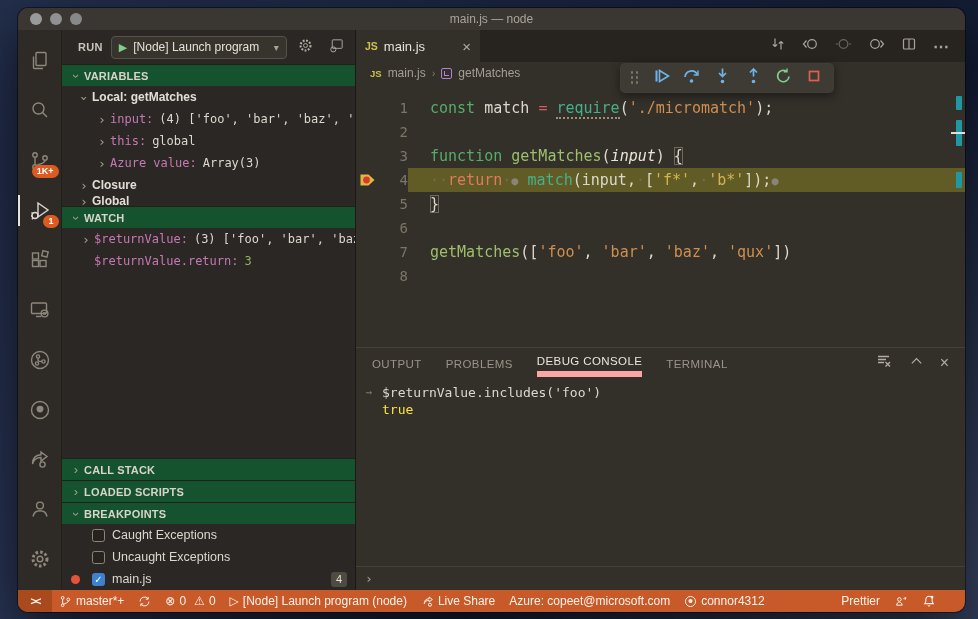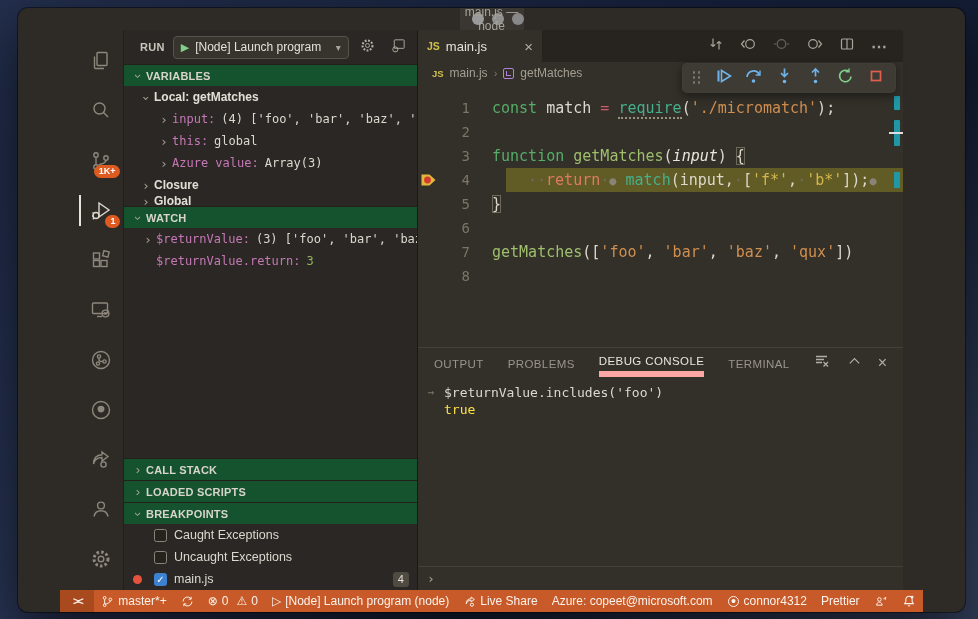--- a/index.html
+++ b/index.html
@@ -8,21 +8,21 @@
     background:
       radial-gradient(circle at 98% 92%, rgba(130,150,200,.35), transparent 45%),
       radial-gradient(circle at 0% 100%, rgba(90,105,150,.25), transparent 40%),
       linear-gradient(135deg,#232f4d 0%,#16203a 45%,#0d1528 100%);
     position:relative;
   }
   .window {
     position:absolute; left:18px; top:8px; width:947px; height:604px;
     border-radius:10px; overflow:hidden; background:#2e2a26;
     box-shadow:0 22px 60px rgba(0,0,0,.6), 0 0 0 1px rgba(0,0,0,.45);
-    display:flex; flex-direction:column;align-items:center;
+    display:flex; flex-direction:column;
   }
   
   .titlebar { height:22px; background:#3a3631; display:flex; align-items:center; position:relative; flex:none; }
   .lights { display:flex; gap:8px; margin-left:12px; }
   .light { width:12px; height:12px; border-radius:50%; background:#9a9a9a; }
   .light.l2 { background:#919191; } .light.l3 { background:#888; }
   .win-title { position:absolute; left:0; right:0; text-align:center; font-size:12px; color:#a9a49b; }
   
   .main { flex:1; display:flex; min-height:0; }
   
@@ -70,21 +70,21 @@
   .breadcrumb { height:22px; flex:none; display:flex; align-items:center; gap:6px; padding-left:14px; font-size:12px; color:#a49e93; background:#33302a; }
   .bc-sep { color:#7d786e; font-size:11px; }
   .bc-sym { width:11px; height:11px; border:1.4px solid #b180d7; border-radius:2px; transform:rotate(0deg); position:relative; flex:none; }
   .bc-sym::after{ content:""; position:absolute; left:2px; top:2px; right:2px; bottom:2px; border-left:1.4px solid #b180d7; border-bottom:1.4px solid #b180d7; }
   
   .code-area { flex:1; position:relative; padding-top:12px; min-height:0; overflow:hidden; }
   .code-line { display:flex; height:24px; line-height:24px; font-family:"DejaVu Sans Mono",monospace; font-size:15px; }
   .glyph { width:22px; flex:none; display:flex; align-items:center; justify-content:center; }
   .lnum { width:30px; flex:none; text-align:right; color:#7c7668; font-size:14px; }
   .lcontent { flex:1; padding-left:22px; white-space:pre; margin-right:0; }
-  .code-line.current .lcontent { background:#615c26;margin-left:36px; }
+  .code-line.current .lcontent { background:#615c26; }
   .kw{color:#55ad69} .fg{color:#dcd8cd} .op{color:#d4596b} .req{color:#45b08c}
   .ul{border-bottom:2px dotted #97917f}
   .str{color:#d08e4f} .str2{color:#d2b54c} .fn{color:#9fbf6d}
   .param{color:#e9e5d9;font-style:italic} .ret{color:#dd7a5f}
   .ws{color:#716b5d} .dot{color:#8a8478;font-size:12px}
   .brk{box-shadow:inset 0 0 0 1px #6f695b}
   
   .ruler { position:absolute; top:0; right:0; bottom:0; width:14px; }
   .ruler .band { position:absolute; left:0; right:0; top:84px; height:24px; background:#615c26; }
   .ruler .m { position:absolute; right:3px; width:6px; background:#1f97a5; border-radius:1px; }
@@ -104,21 +104,21 @@
   .con-line { display:flex; height:17px; line-height:17px; }
   .con-prompt { width:26px; flex:none; text-align:center; color:#7d7768; font-size:11px; }
   .con-text { color:#dcd8cf; }
   .con-result { color:#fde047; }
   .panel-input { height:24px; flex:none; border-top:1px solid #45413a; display:flex; align-items:center; padding-left:9px; color:#9a948a; font-size:13px; font-weight:bold; font-family:"DejaVu Sans Mono",monospace; }
   
   .statusbar { height:22px; flex:none; background:#c75a28; display:flex; align-items:center; color:#faf2ec; font-size:12px; }
   .sb-remote { height:22px; width:34px; background:#a84a1e; display:flex; align-items:center; justify-content:center; font-weight:bold; font-size:11px; letter-spacing:-2px; flex:none; }
   .sb-item { display:flex; align-items:center; gap:4px; padding:0 7px; white-space:nowrap; }
   .sb-item svg { stroke:#faf2ec; fill:none; stroke-width:1.2; }
-  .sb-right { margin-left:auto; display:flex; align-items:center; padding-right:0; }
+  .sb-right { margin-left:auto; display:flex; align-items:center; padding-right:22px; }
   .sb-glyph { font-size:12px; }
 </style>
 </head>
 <body>
 
 <div class="window">
 
   <div class="titlebar">
     <div class="lights">
       <span class="light"></span>

